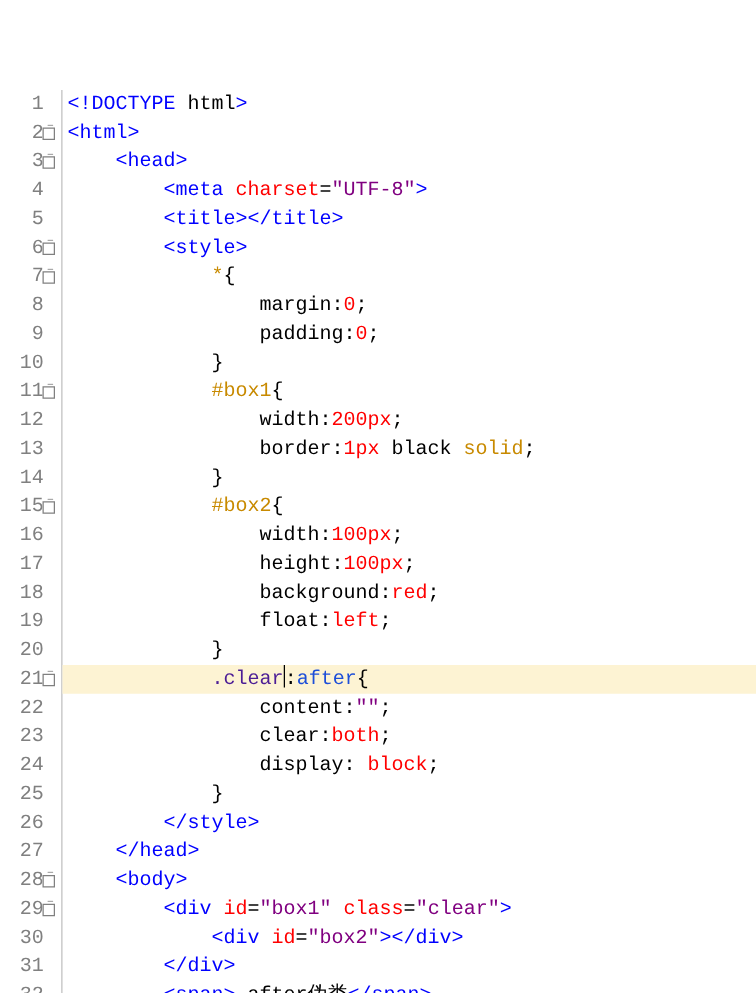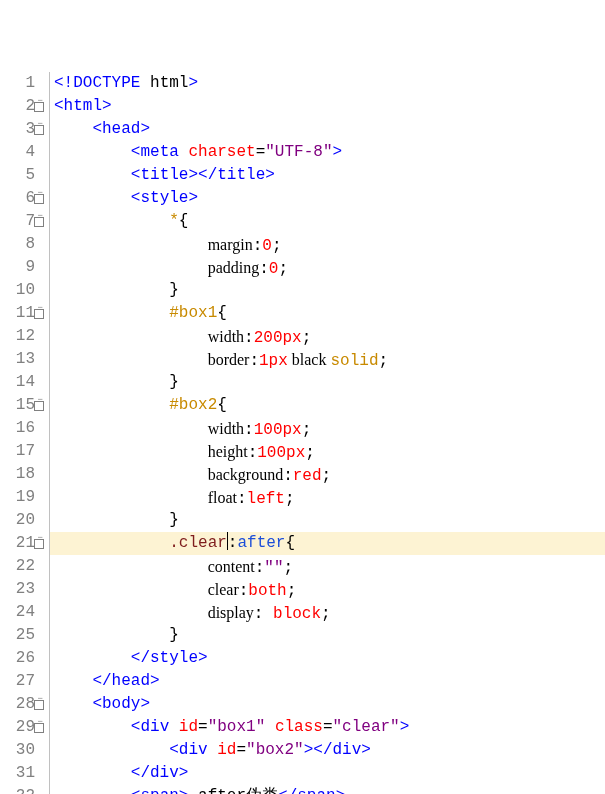--- a/index.html
+++ b/index.html
@@ -40,26 +40,26 @@
   display:inline-block;
   width:0;
   border-left:1.5px solid #000;
   height:18px; vertical-align:-3px;
 }
 
 .t-tag     { color:#0000FF; }
 .t-bracket { color:#0000FF; }
 .t-attr    { color:#FF0000;text-align:right; }
 .t-selector{ color:#C88A00; }
-.t-prop    { color:#000000;font-family:Liberation Serif, serif; }
+.t-prop    { color:#000000; }
 .t-num     { color:#FF0000; }
 .t-ident   { color:#800080; }
 .t-punct   { color:#000000; }
 .t-text    { color:#000000; }
-.t-class   { color:#7f1d1d; }
+.t-class   { color:#4c1d95; }
 .t-pseudo  { color:#1d4ed8; }
 .t-doctype { color:#000000; }
 </style>
 </head>
 <body>
 
 
 
 <div class="editor">
   <div class="gutter"><div class="ln">1</div><div class="ln fm">2</div><div class="ln fm">3</div><div class="ln">4</div><div class="ln">5</div><div class="ln fm">6</div><div class="ln fm">7</div><div class="ln">8</div><div class="ln">9</div><div class="ln">10</div><div class="ln fm">11</div><div class="ln">12</div><div class="ln">13</div><div class="ln">14</div><div class="ln fm">15</div><div class="ln">16</div><div class="ln">17</div><div class="ln">18</div><div class="ln">19</div><div class="ln">20</div><div class="ln fm">21</div><div class="ln">22</div><div class="ln">23</div><div class="ln">24</div><div class="ln">25</div><div class="ln">26</div><div class="ln">27</div><div class="ln fm">28</div><div class="ln fm">29</div><div class="ln">30</div><div class="ln">31</div><div class="ln">32</div></div>

